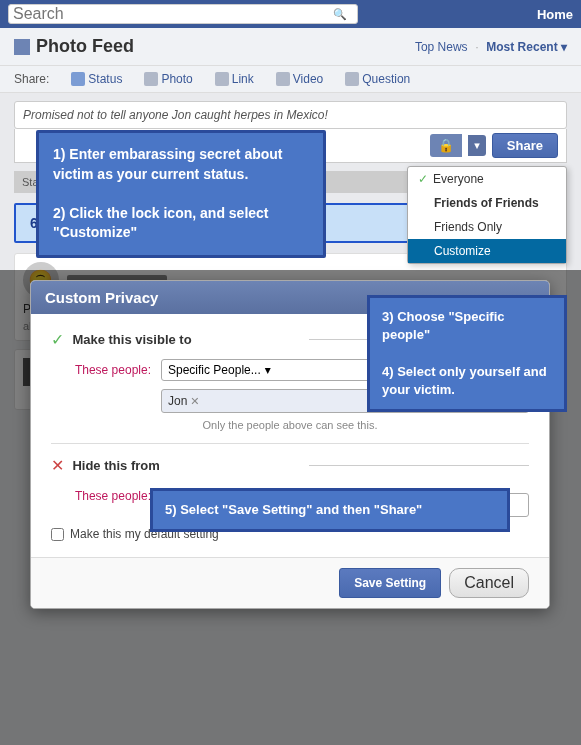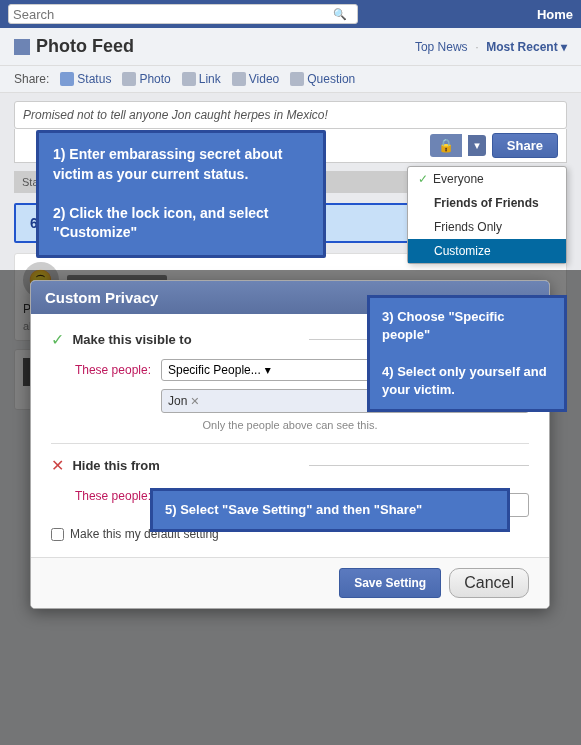--- a/index.html
+++ b/index.html
@@ -28,21 +28,21 @@
       background: white;
       border: 1px solid #ccc;
       border-radius: 3px;
       width: 350px;
       height: 20px;
       padding: 0 4px;
     }
     .search-box input {
       border: none;
       outline: none;
-      font-size: 13px;
+      font-size: 16px;
       color: #888;
       width: 320px;
       background: transparent;
     }
     .search-icon-btn {
       color: #888;
       font-size: 11px;
       cursor: pointer;
     }
     .home-link {
@@ -91,21 +91,21 @@
       color: #3b5998;
       font-weight: bold;
     }
 
     
     .share-bar {
       background: #f0f2f5;
       padding: 6px 14px;
       display: flex;
       align-items: center;
-      gap: 11px;
+      gap: 22px;
       border-bottom: 1px solid #ddd;
       font-size: 12px;
       color: #555;
     }
     .share-btn {
       display: flex;
       align-items: center;
       gap: 3px;
       color: #3b5998;
       font-size: 12px;

